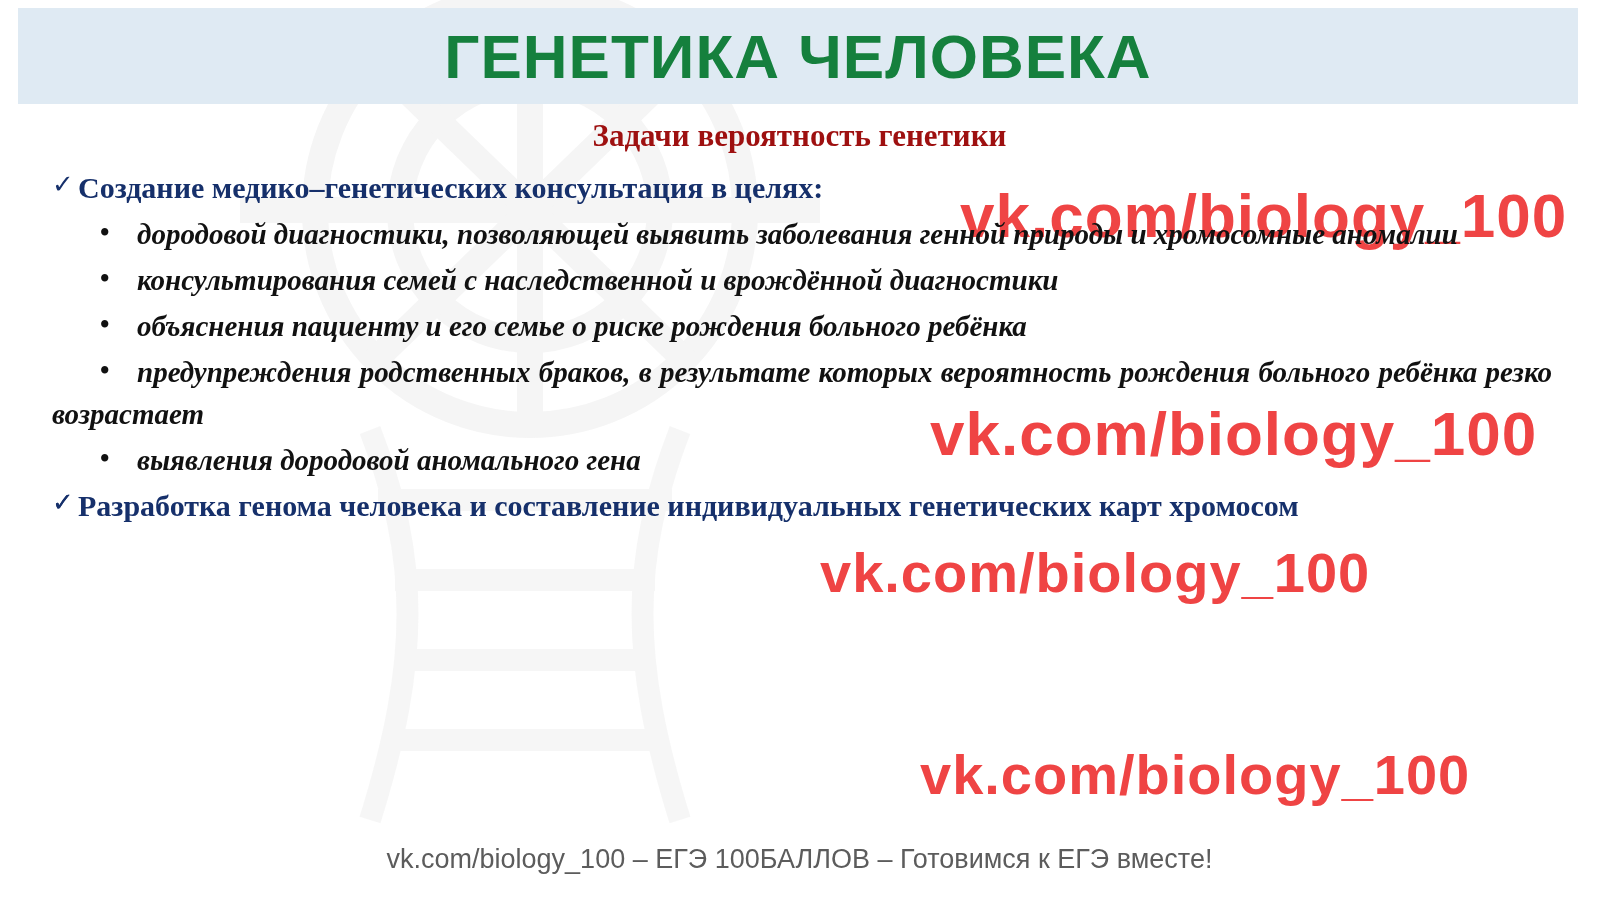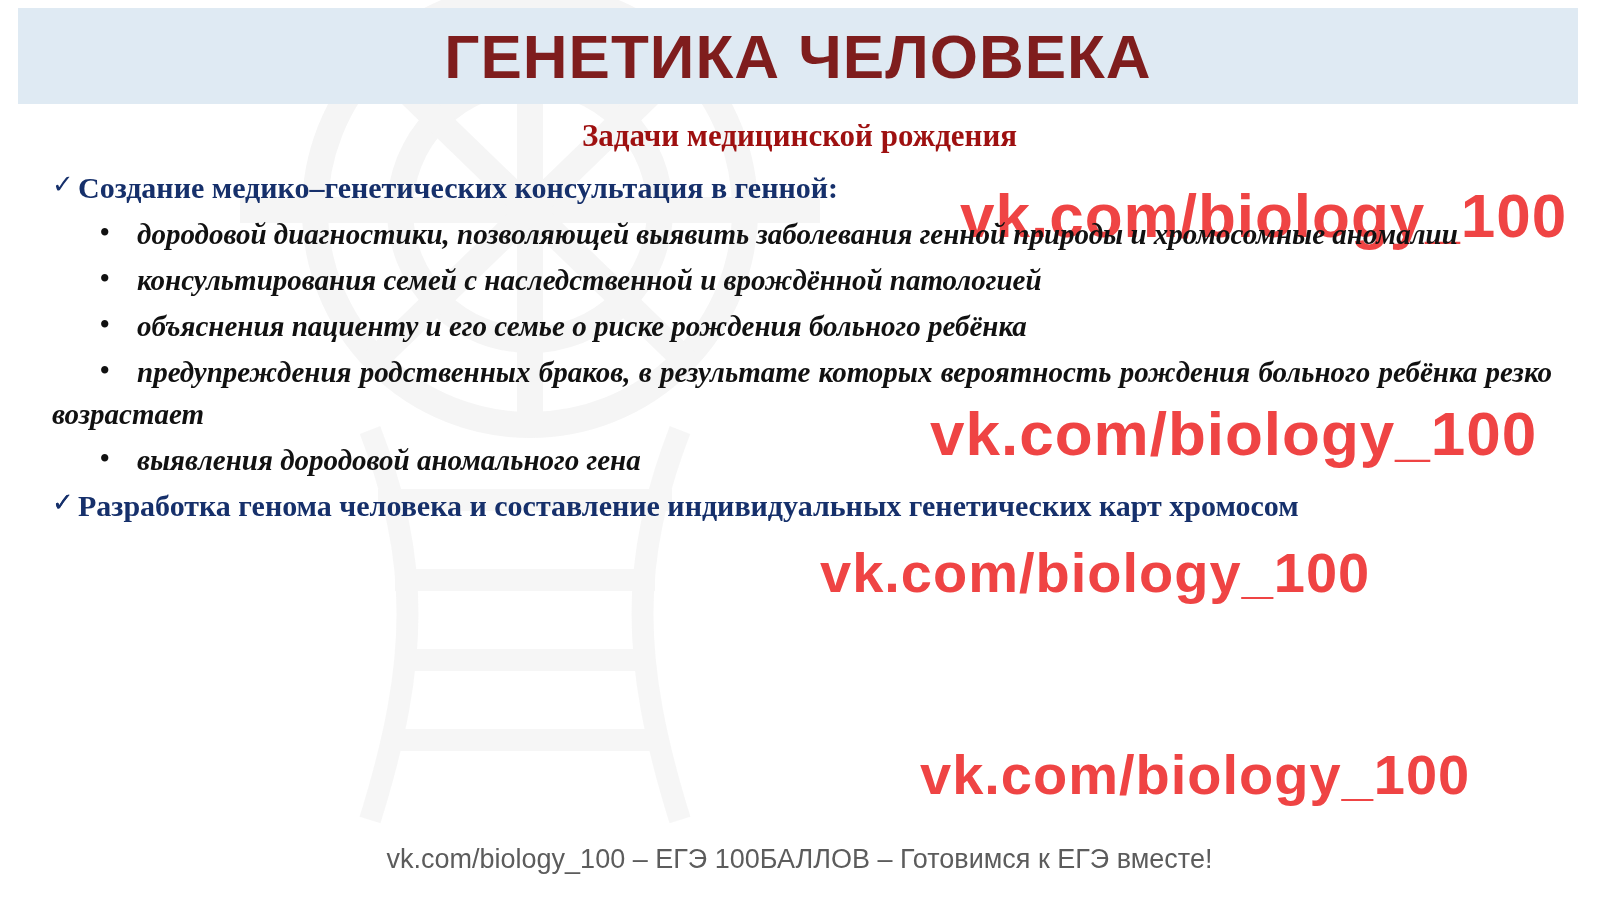--- a/index.html
+++ b/index.html
@@ -63,21 +63,21 @@
     background: #dfeaf3;
     display: flex;
     align-items: center;
     justify-content: center;
   }
   .title-band .title-text {
     font-family: "Liberation Sans", sans-serif;
     font-weight: bold;
     font-size: 62px;
     letter-spacing: 1px;
-    color: #7f1d1d;
+    color: #15803d;
     text-align: center;
   }
 
   .subtitle {
     position: absolute;
     left: 0;
     top: 118px;
     width: 1599px;
     text-align: center;
     font-family: "Liberation Serif", serif;
@@ -197,37 +197,37 @@
   <div class="wm-text wm4">vk.com/biology_100</div>
   <div class="wm-text wm5">vk.com/biology_100</div>
 </div>
 
 <div class="slide">
 
   <div class="title-band">
     <div class="title-text">ГЕНЕТИКА ЧЕЛОВЕКА</div>
   </div>
 
-  <div class="subtitle">Задачи медицинской рождения</div>
+  <div class="subtitle">Задачи вероятность генетики</div>
 
   <div class="body">
 
     <div class="lvl1 lvl1-last-line-left">
       <span class="chk">✓</span>
-      <span>Создание медико–генетических консультация в генной:</span>
+      <span>Создание медико–генетических консультация в целях:</span>
     </div>
 
     <ul class="bullets">
       <li>
         <span class="dot">•</span>
         <span class="txt">дородовой диагностики, позволяющей выявить заболевания генной природы и хромосомные аномалии</span>
       </li>
       <li>
         <span class="dot">•</span>
-        <span class="txt">консультирования семей с наследственной и врождённой патологией</span>
+        <span class="txt">консультирования семей с наследственной и врождённой диагностики</span>
       </li>
       <li>
         <span class="dot">•</span>
         <span class="txt">объяснения пациенту и его семье о риске рождения больного ребёнка</span>
       </li>
       <li>
         <span class="dot">•</span>
         <span class="txt">предупреждения родственных браков, в результате которых вероятность рождения больного ребёнка резко возрастает</span>
       </li>
       <li>

